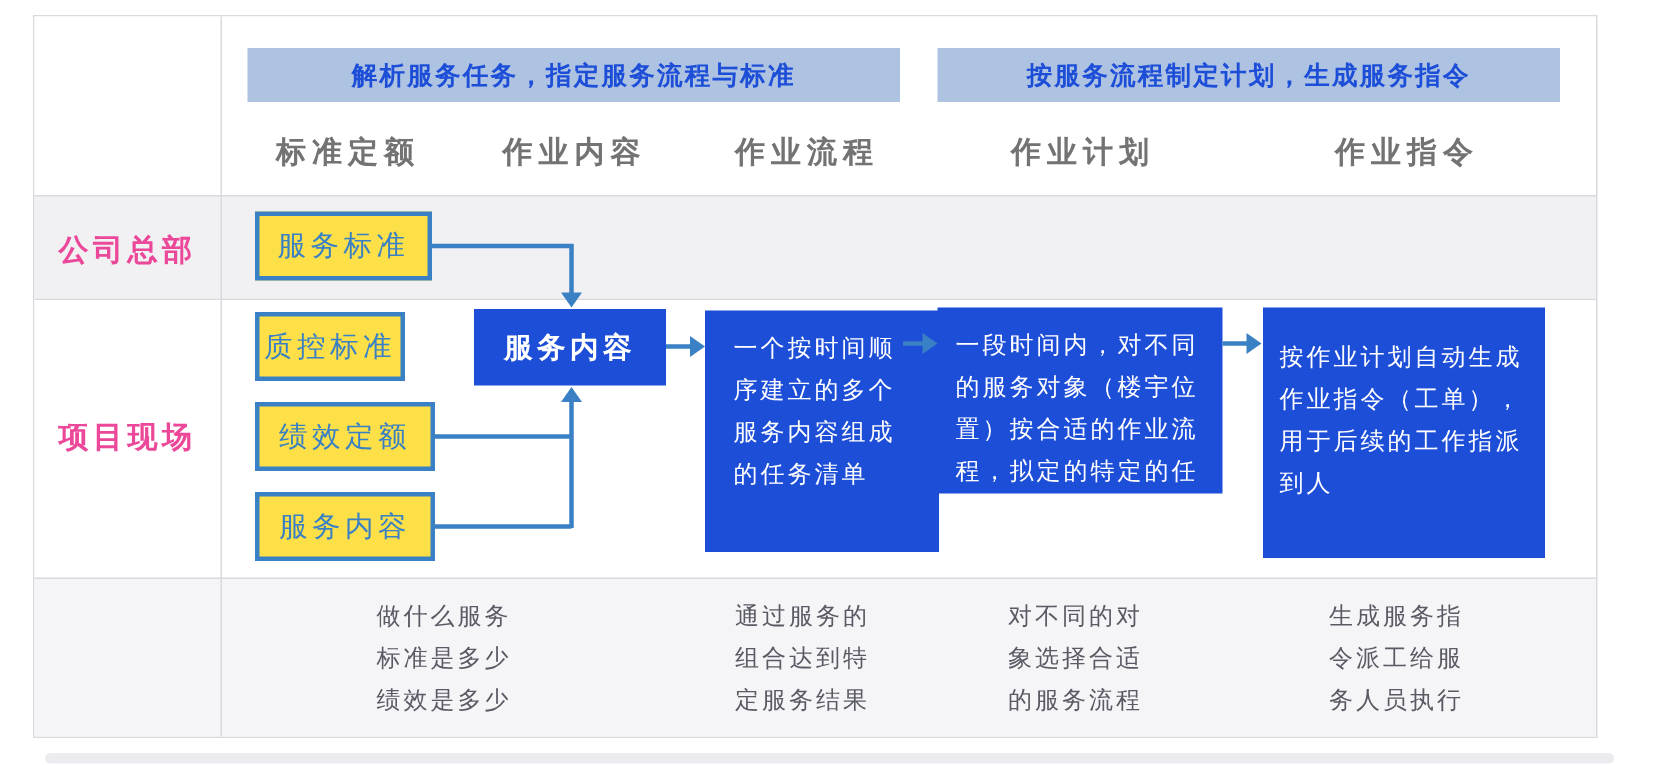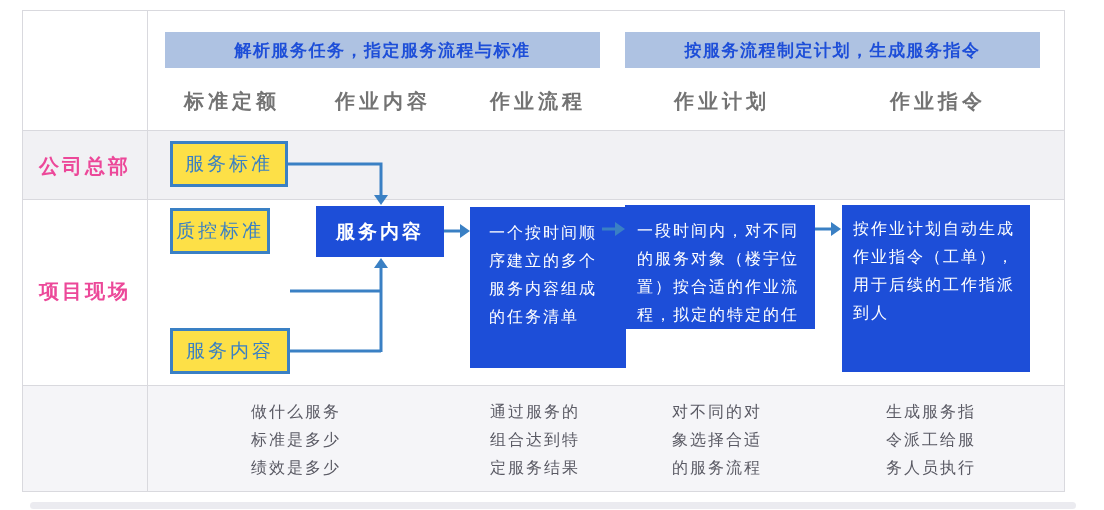--- a/index.html
+++ b/index.html
@@ -114,21 +114,21 @@
   }
   .flow-box {
     font-size: 16px;
     letter-spacing: 2px;
     line-height: 28px;
     text-align: left;
     word-break: break-all;
   }
   .flow-box.b-process     { left: 470px; top: 207px; width: 156px; height: 161px; padding: 12px 19px; }
   .flow-box.b-plan        { left: 625px; top: 205px; width: 190px; height: 124px; padding: 12px 12px; }
-  .flow-box.b-instruction { left: 842px; top: 205px; width: 188px; height: 167px; padding: 10px 11px; }
+  .flow-box.b-instruction { left: 842px; top: 205px; width: 188px; height: 167px; padding: 20px 11px; }
 
   
   .connectors {
     position: absolute;
     left: 0; top: 0;
     width: 1104px; height: 510px;
     pointer-events: none;
   }
   .connectors polyline { fill: none; stroke: #3a80c4; stroke-width: 3; }
   .connectors polygon  { fill: #3a80c4; stroke: none; }
@@ -183,20 +183,21 @@
   <div class="col-head c2">作业内容</div>
   <div class="col-head c3">作业流程</div>
   <div class="col-head c4">作业计划</div>
   <div class="col-head c5">作业指令</div>
 
   <div class="row-label hq">公司总部</div>
   <div class="row-label site">项目现场</div>
 
   <div class="std-box b-service">服务标准</div>
   <div class="std-box b-qc">质控标准</div>
+  <div class="std-box b-performance">绩效定额</div>
   <div class="std-box b-consumable">服务内容</div>
 
   <div class="solid-box b-content">服务内容</div>
 
   <div class="solid-box flow-box b-process">一个按时间顺序建立的多个服务内容组成的任务清单</div>
   <div class="solid-box flow-box b-plan">一段时间内，对不同的服务对象（楼宇位置）按合适的作业流程，拟定的特定的任务清单</div>
   <div class="solid-box flow-box b-instruction">按作业计划自动生成作业指令（工单），用于后续的工作指派到人</div>
 
   <svg class="connectors" viewBox="0 0 1104 510" xmlns="http://www.w3.org/2000/svg">
 

